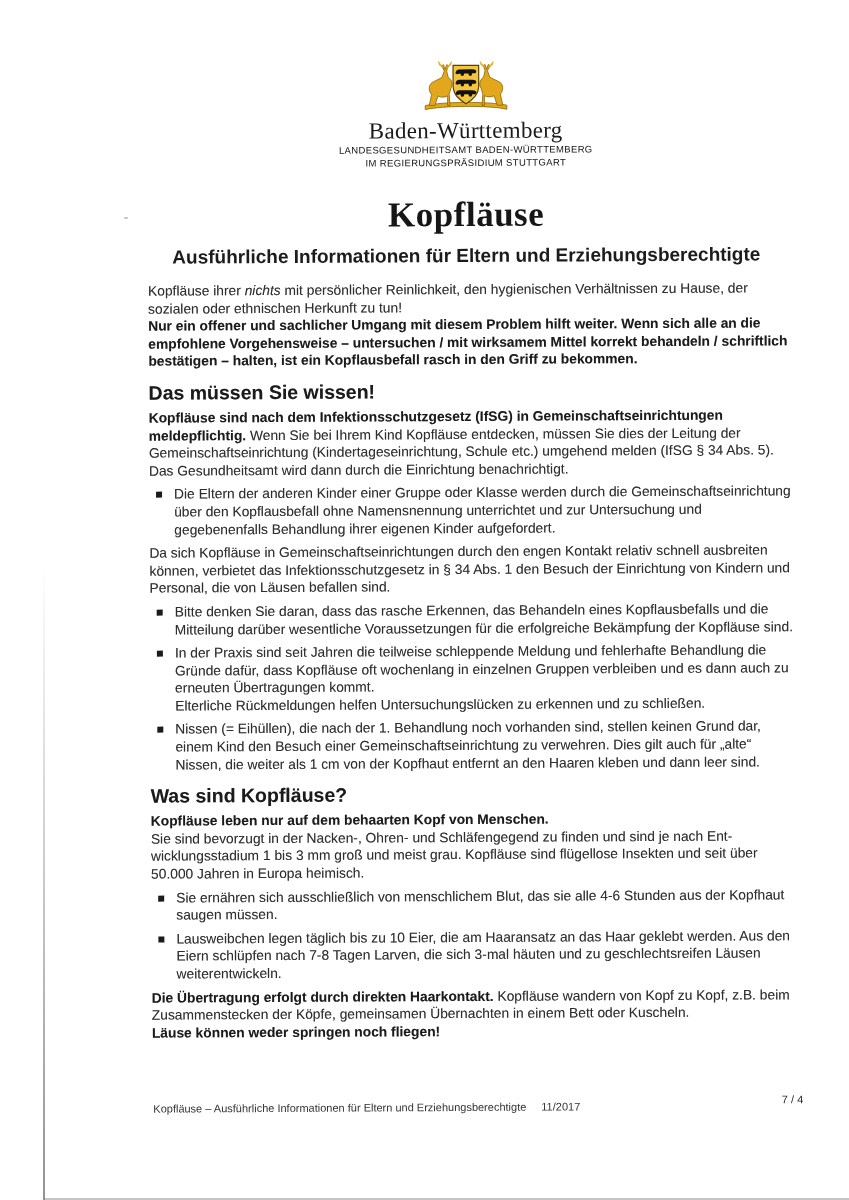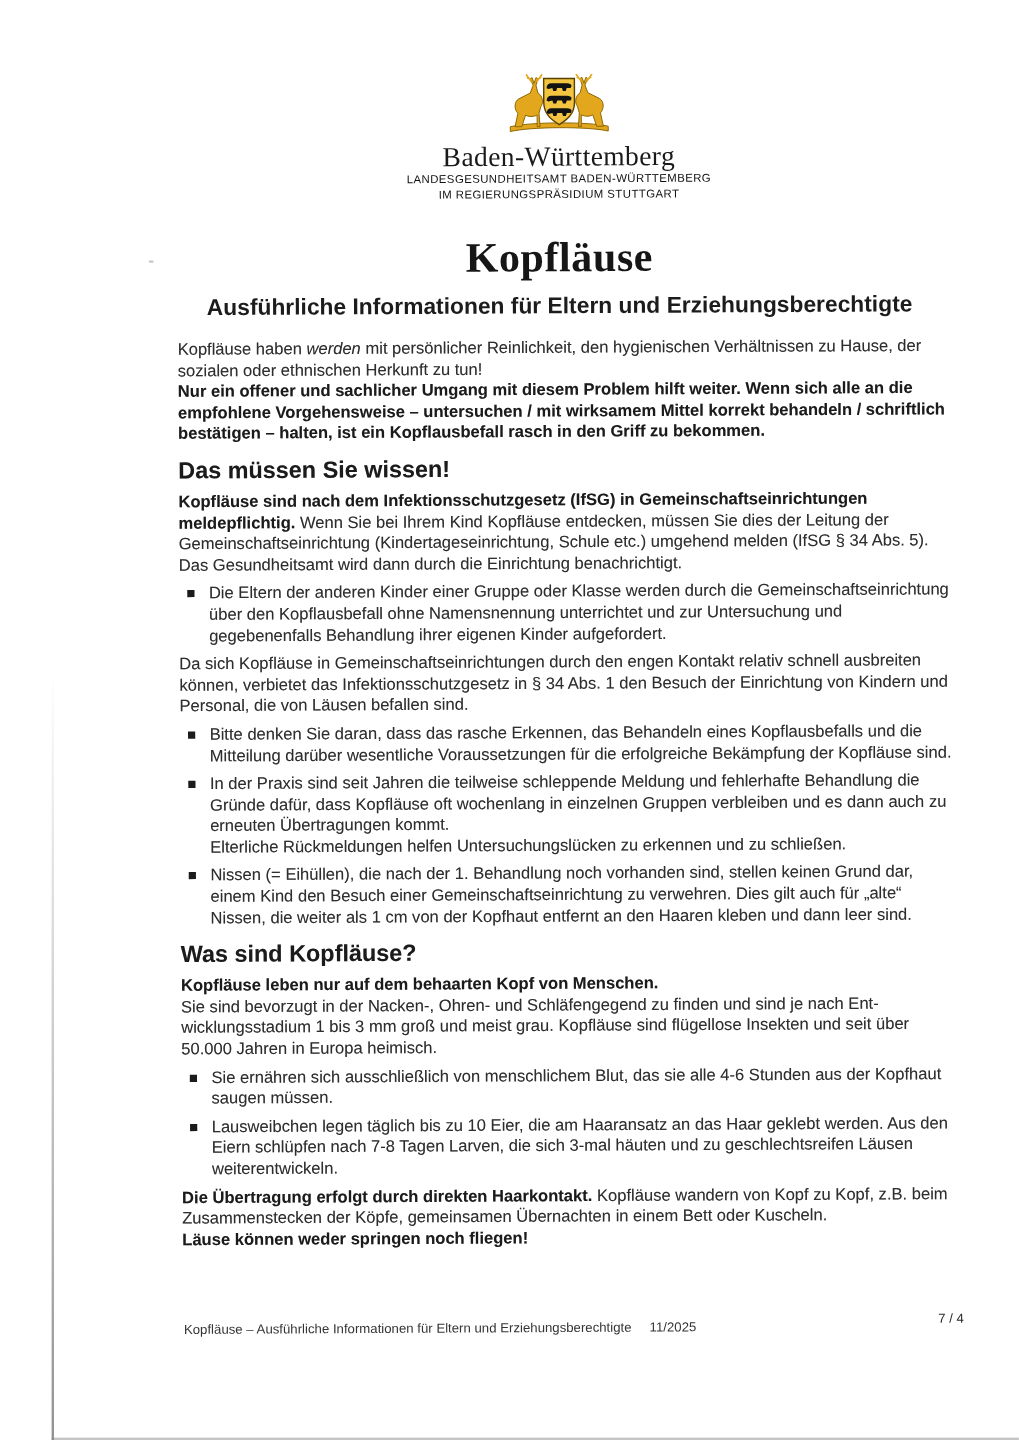--- a/index.html
+++ b/index.html
@@ -120,21 +120,21 @@
       <div class="org-name">Baden-Württemberg</div>
       <div class="org-sub">LANDESGESUNDHEITSAMT BADEN-WÜRTTEMBERG</div>
       <div class="org-sub">IM REGIERUNGSPRÄSIDIUM STUTTGART</div>
     </header>
 
     <h1 class="doc-title">Kopfläuse</h1>
     <h2 class="doc-subtitle">Ausführliche Informationen für Eltern und Erziehungsberechtigte</h2>
 
     <main class="bodycol">
 
-      <p class="tight"><span>Kopfläuse haben </span><em>werden</em><span> mit persönlicher Reinlichkeit, den hygienischen Verhältnissen zu Hause, der sozialen oder ethnischen Herkunft zu tun!</span></p>
+      <p class="tight"><span>Kopfläuse ihrer </span><em>nichts</em><span> mit persönlicher Reinlichkeit, den hygienischen Verhältnissen zu Hause, der sozialen oder ethnischen Herkunft zu tun!</span></p>
       <p><strong>Nur ein offener und sachlicher Umgang mit diesem Problem hilft weiter. Wenn sich alle an die empfohlene Vorgehensweise – untersuchen / mit wirksamem Mittel korrekt behandeln / schriftlich bestätigen – halten, ist ein Kopflausbefall rasch in den Griff zu bekommen.</strong></p>
 
       <h3 class="sect">Das müssen Sie wissen!</h3>
 
       <p><strong>Kopfläuse sind nach dem Infektionsschutzgesetz (IfSG) in Gemeinschaftseinrichtungen meldepflichtig.</strong><span> Wenn Sie bei Ihrem Kind Kopfläuse entdecken, müssen Sie dies der Leitung der Gemeinschaftseinrichtung (Kindertageseinrichtung, Schule etc.) umgehend melden (IfSG § 34 Abs. 5). Das Gesundheitsamt wird dann durch die Einrichtung benachrichtigt.</span></p>
 
       <div class="bullet">
         <span class="marker"></span>
         <span class="btext">Die Eltern der anderen Kinder einer Gruppe oder Klasse werden durch die Gemeinschaftsein­richtung über den Kopflausbefall ohne Namensnennung unterrichtet und zur Untersuchung und gegebenenfalls Behandlung ihrer eigenen Kinder aufgefordert.</span>
       </div>
@@ -172,21 +172,21 @@
         <span class="marker"></span>
         <span class="btext">Lausweibchen legen täglich bis zu 10 Eier, die am Haaransatz an das Haar geklebt werden. Aus den Eiern schlüpfen nach 7-8 Tagen Larven, die sich 3-mal häuten und zu geschlechtsrei­fen Läusen weiterentwickeln.</span>
       </div>
 
       <p class="tight"><strong>Die Übertragung erfolgt durch direkten Haarkontakt.</strong><span> Kopfläuse wandern von Kopf zu Kopf, z.B. beim Zusammenstecken der Köpfe, gemeinsamen Übernachten in einem Bett oder Kuscheln.</span></p>
       <p><strong>Läuse können weder springen noch fliegen!</strong></p>
 
     </main>
 
     <div class="footer">
-      <div class="f-left"><span>Kopfläuse – Ausführliche Informationen für Eltern und Erziehungsberechtigte</span><span class="f-date">11/2025</span></div>
+      <div class="f-left"><span>Kopfläuse – Ausführliche Informationen für Eltern und Erziehungsberechtigte</span><span class="f-date">11/2017</span></div>
       <div class="f-right">7 / 4</div>
     </div>
 
   </div>
 
   <div class="speck"></div>
   <div class="edge-left"></div>
   <div class="edge-bottom"></div>
 </div>
 

